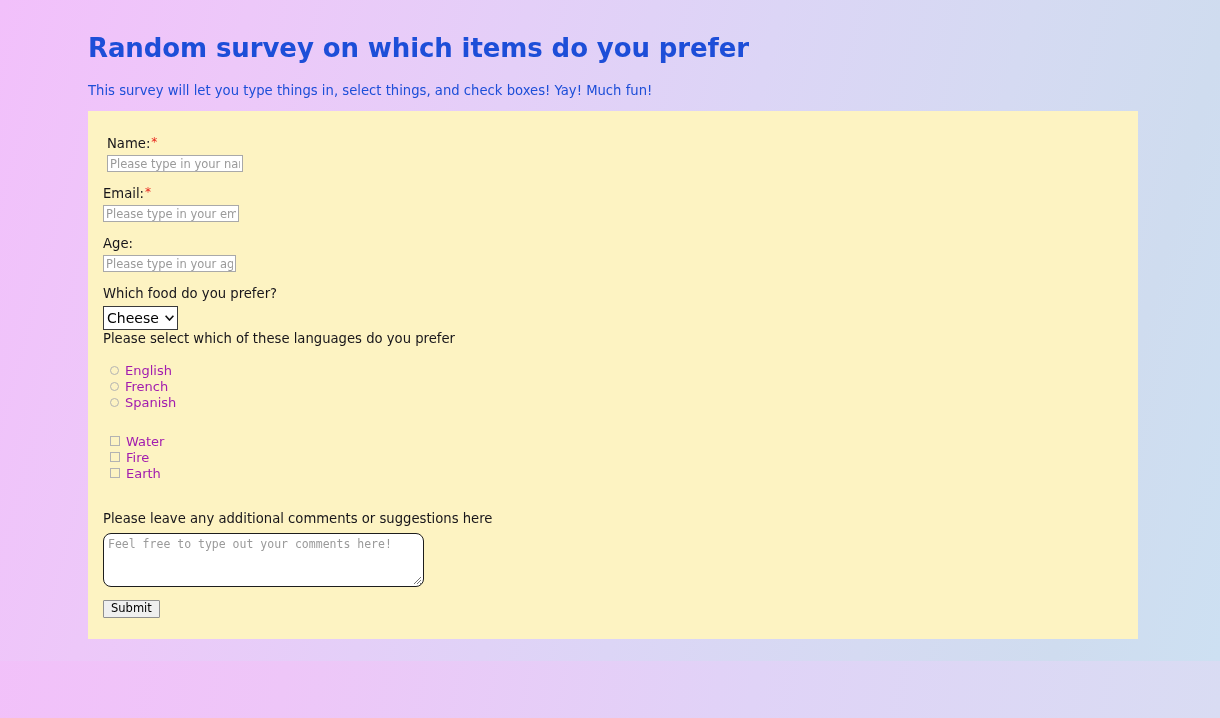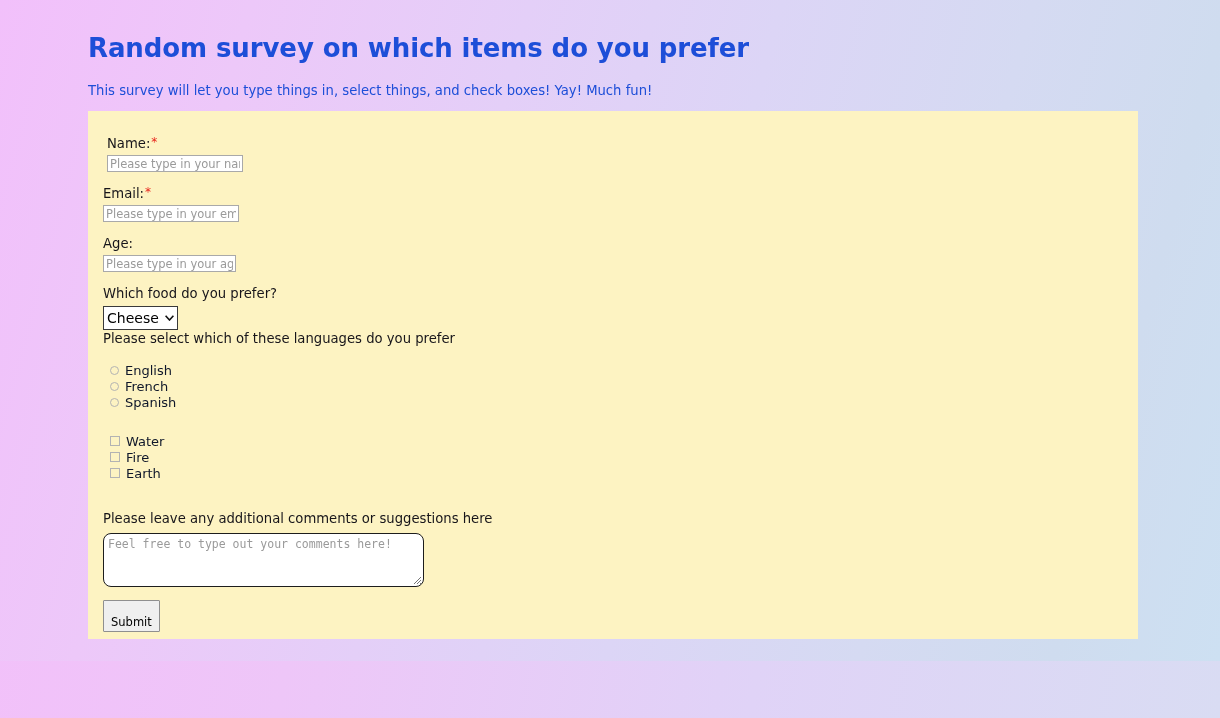--- a/index.html
+++ b/index.html
@@ -183,21 +183,21 @@
     width: 10px;
     height: 10px;
     border: 1px solid #b3b3b3;
     background: #fdf3c2;
     box-sizing: border-box;
     margin: 0 6px 0 7px;
     flex: 0 0 auto;
   }
   .choice-label {
     font-size: 13px;
-    color: #0f172a;
+    color: #a21caf;
     white-space: nowrap;
     cursor: default;
   }
 
   
   .comments-area {
     display: block;
     margin-top: 6px;
     width: 311px;
     height: 46px;
@@ -229,21 +229,21 @@
   
   .submit-button {
     display: block;
     margin-top: 9px;
     font-family: "DejaVu Sans", "Liberation Sans", sans-serif;
     font-size: 11.5px;
     color: #000;
     background: #efefef;
     border: 1px solid #8f8f8f;
     border-radius: 1px;
-    padding: 15px 7px 2px 7px;
+    padding: 1px 7px 2px 7px;
     line-height: 13px;
     cursor: pointer;
     text-align: right;
   }
   .required-note {
     margin-top: 6px;
     font-size: 12px;
     color: #e8241c;
     white-space: nowrap;
   }

